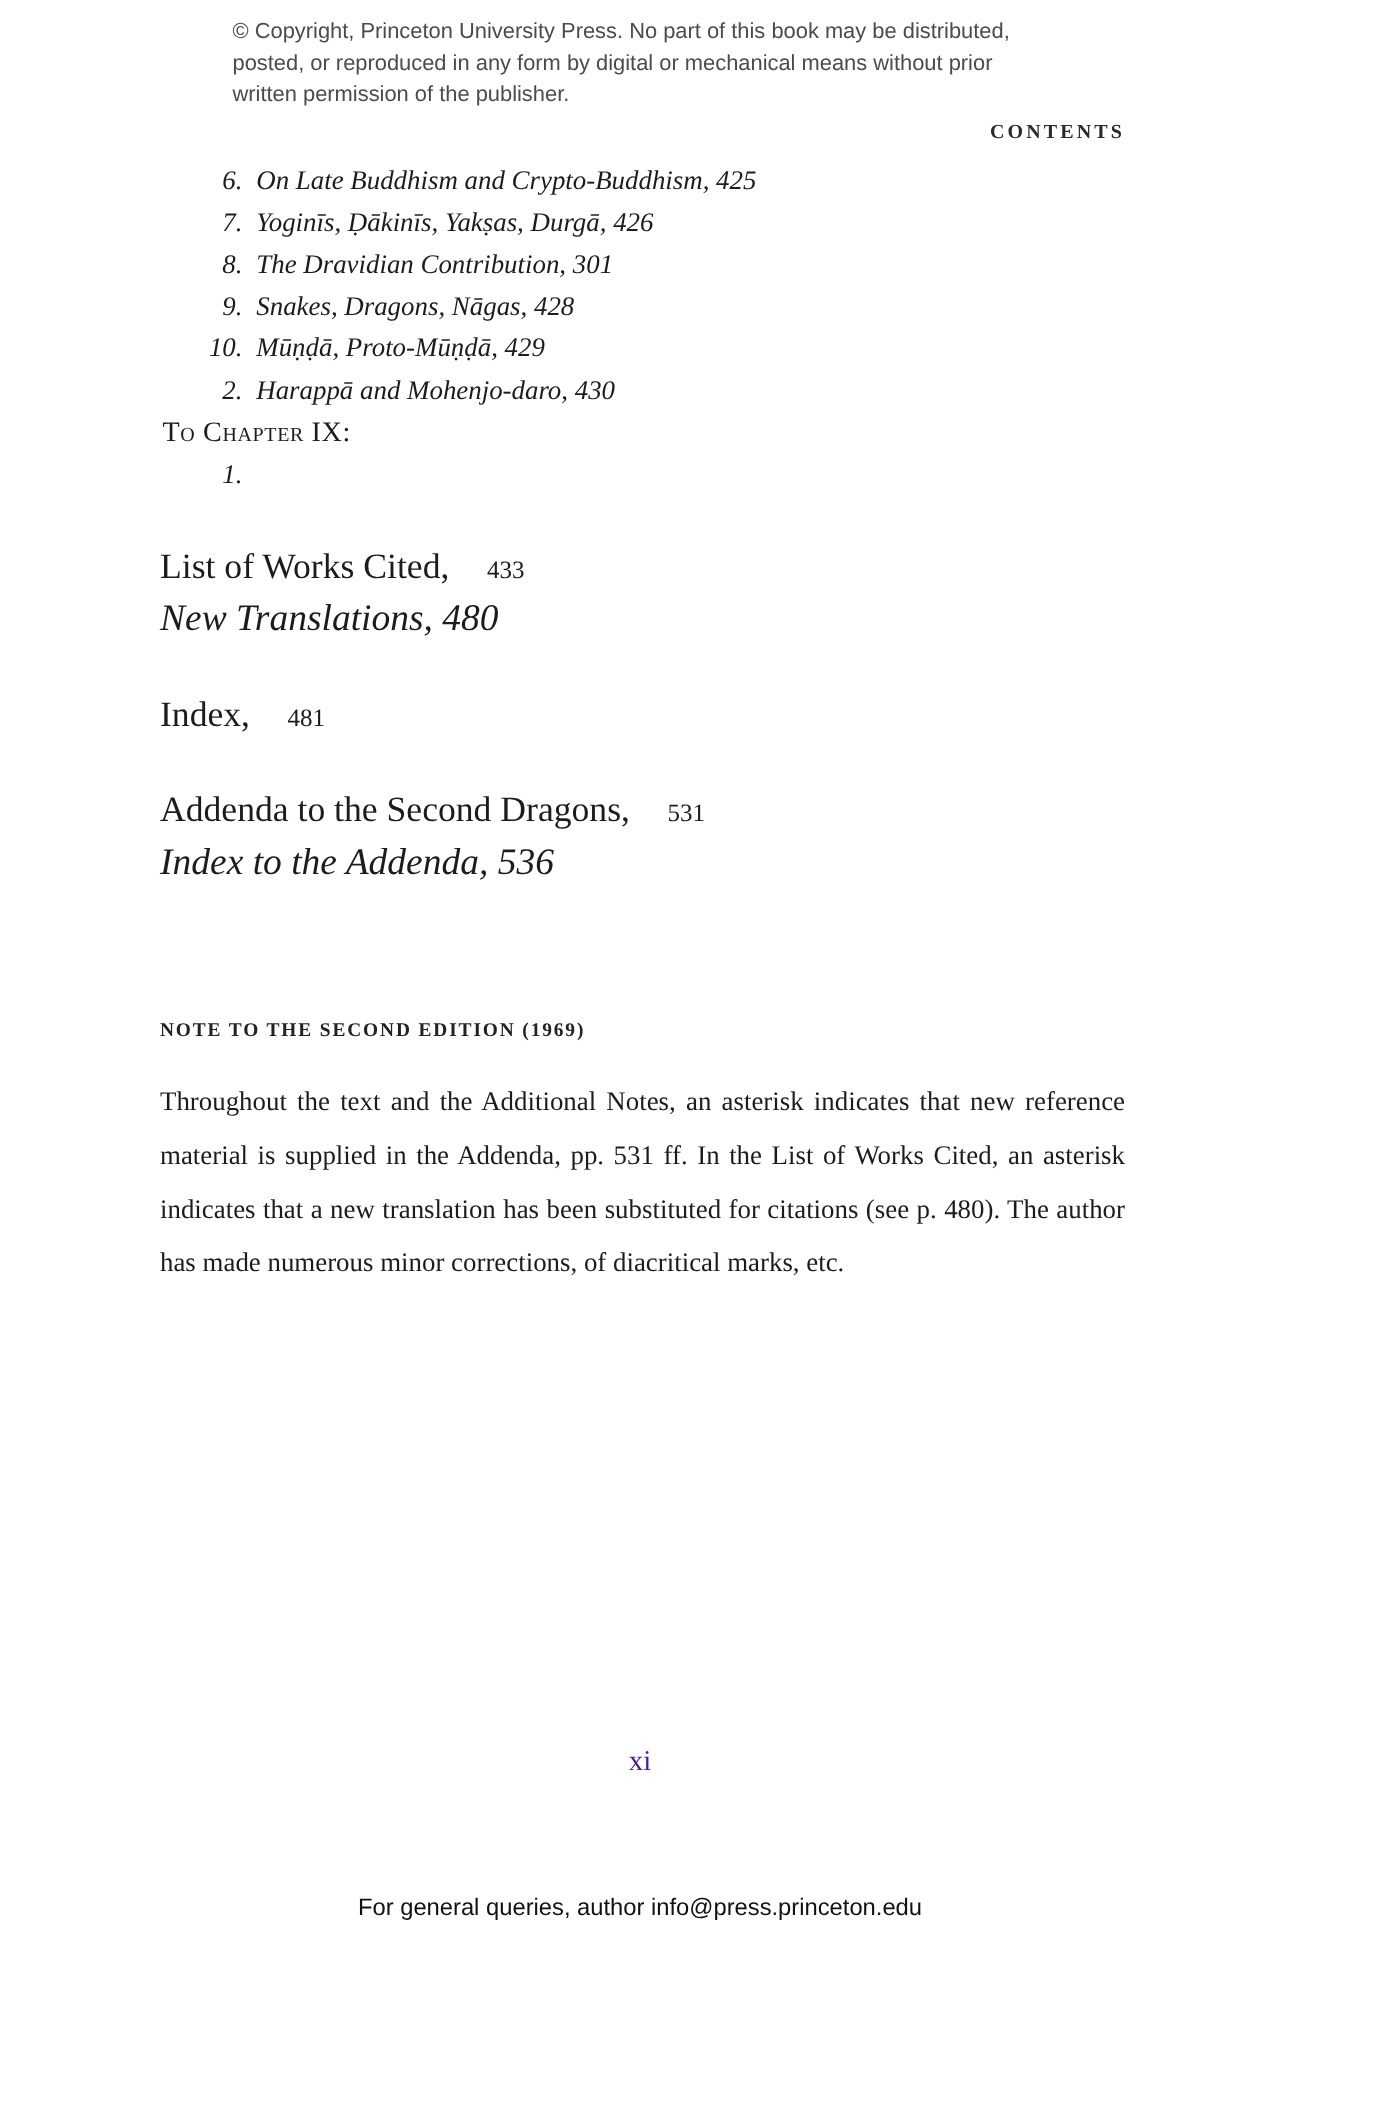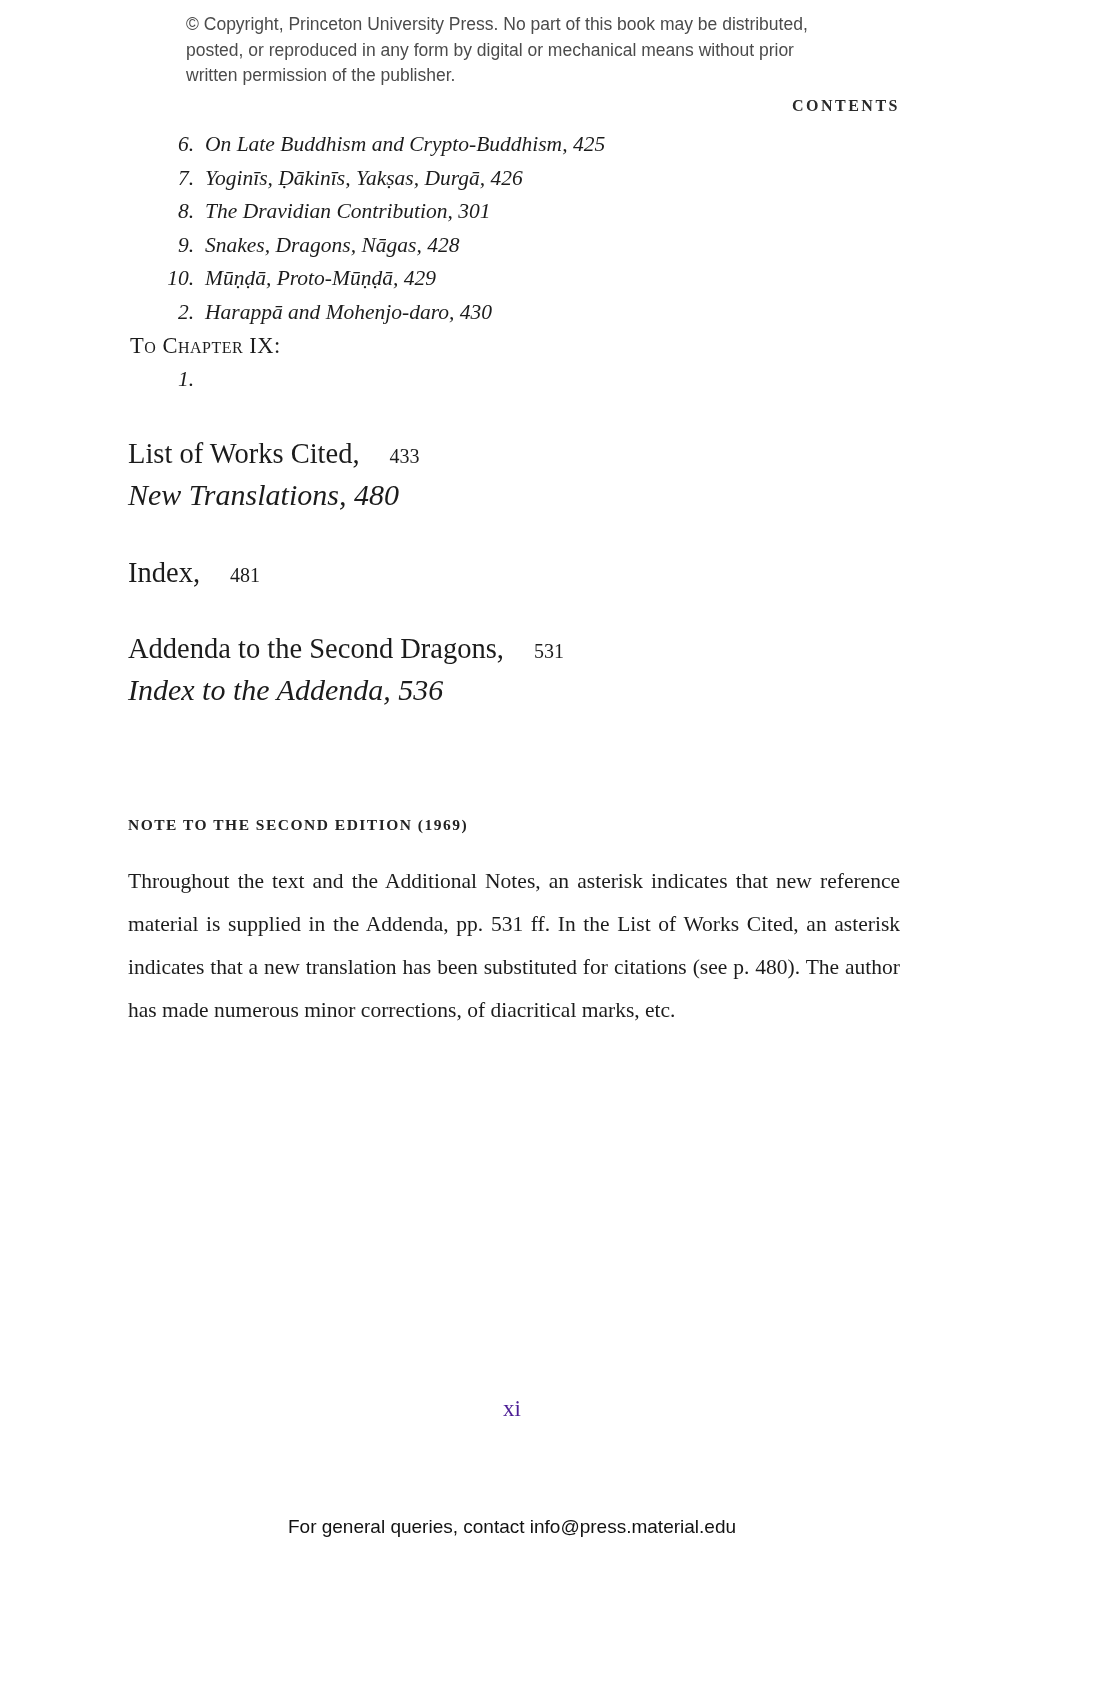--- a/index.html
+++ b/index.html
@@ -169,14 +169,14 @@
     </div>
 
     <div class="note-heading">NOTE TO THE SECOND EDITION (1969)</div>
 
     <div class="note-body">Throughout the text and the Additional Notes, an asterisk indicates that new reference material is supplied in the Addenda, pp. 531 ff. In the List of Works Cited, an asterisk indicates that a new translation has been substituted for citations (see p. 480). The author has made numerous minor corrections, of diacritical marks, etc.</div>
 
   </div>
 
   <div class="folio">xi</div>
 
-  <div class="footer">For general queries, contact info@press.material.edu</div>
+  <div class="footer">For general queries, author info@press.princeton.edu</div>
 </div>
 
 </body></html>

